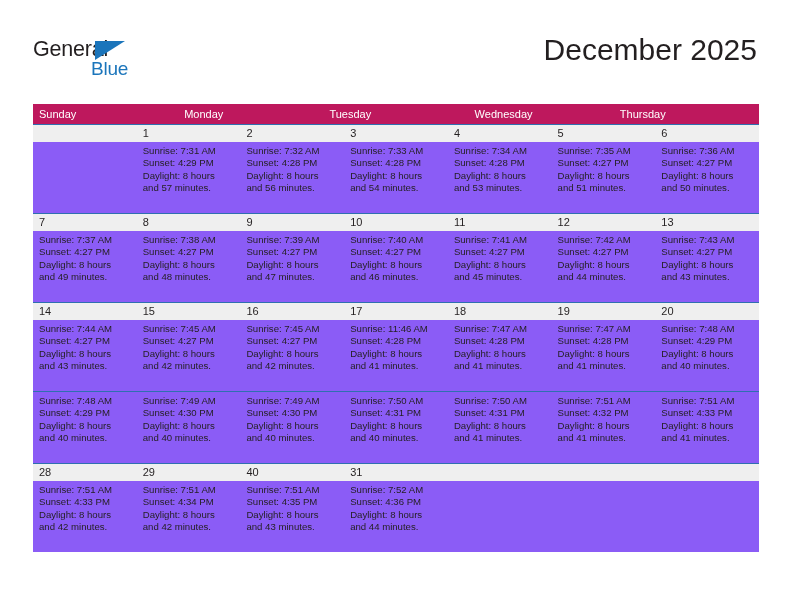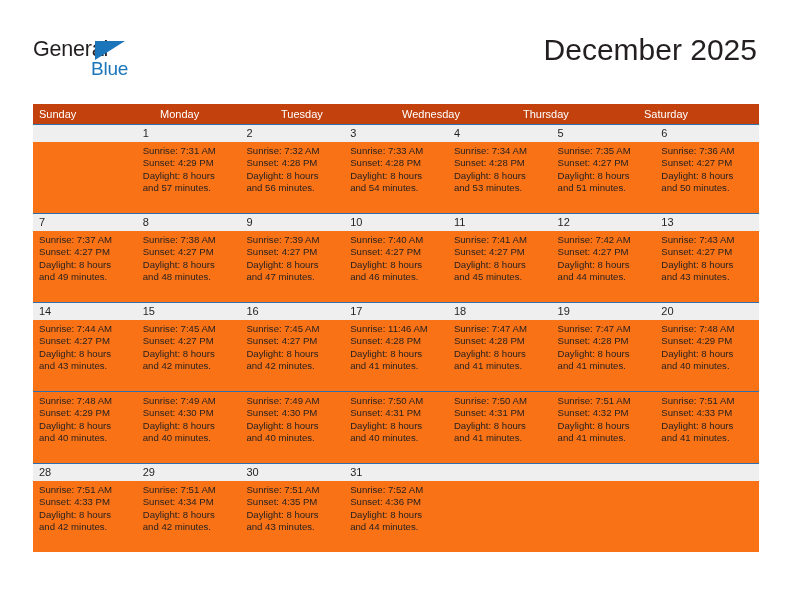--- a/index.html
+++ b/index.html
@@ -91,21 +91,21 @@
   
   .calendar {
     position: absolute;
     left: 33px;
     top: 104px;
     width: 726px;
   }
   .weekday-row {
     display: flex;
     width: 726px;
-    background: #c2410c;
+    background: #be185d;
   }
   .weekday {
     flex: 1 1 0;
     height: 20px;
     line-height: 20px;
     color: #ffffff;
     font-size: 11px;
     padding-left: 6px;
     box-sizing: border-box;
     white-space: nowrap;
@@ -130,21 +130,21 @@
     height: 17px;
     line-height: 17px;
     font-size: 11px;
     color: #231f20;
     padding-left: 6px;
     box-sizing: border-box;
   }
   .detail-row {
     display: flex;
     width: 726px;
-    background: #f97316;
+    background: #8b5cf6;
     height: 71px;
   }
   .detail {
     flex: 1 1 0;
     padding: 3px 6px 0 6px;
     box-sizing: border-box;
     font-size: 9.6px;
     line-height: 12.4px;
     color: #231f20;
   }
@@ -172,21 +172,20 @@
   </div>
 
   <div class="calendar">
 
     <div class="weekday-row">
       <div class="weekday">Sunday</div>
       <div class="weekday">Monday</div>
       <div class="weekday">Tuesday</div>
       <div class="weekday">Wednesday</div>
       <div class="weekday">Thursday</div>
-      <div class="weekday">Saturday</div>
     </div>
 
     <div class="week">
       <div class="daynum-row">
         <div class="daynum"></div>
         <div class="daynum">1</div>
         <div class="daynum">2</div>
         <div class="daynum">3</div>
         <div class="daynum">4</div>
         <div class="daynum">5</div>
@@ -394,21 +393,21 @@
           <div>Daylight: 8 hours</div>
           <div>and 41 minutes.</div>
         </div>
       </div>
     </div>
 
     <div class="week">
       <div class="daynum-row">
         <div class="daynum">28</div>
         <div class="daynum">29</div>
-        <div class="daynum">30</div>
+        <div class="daynum">40</div>
         <div class="daynum">31</div>
         <div class="daynum"></div>
         <div class="daynum"></div>
         <div class="daynum"></div>
       </div>
       <div class="detail-row">
         <div class="detail">
           <div>Sunrise: 7:51 AM</div>
           <div>Sunset: 4:33 PM</div>
           <div>Daylight: 8 hours</div>

